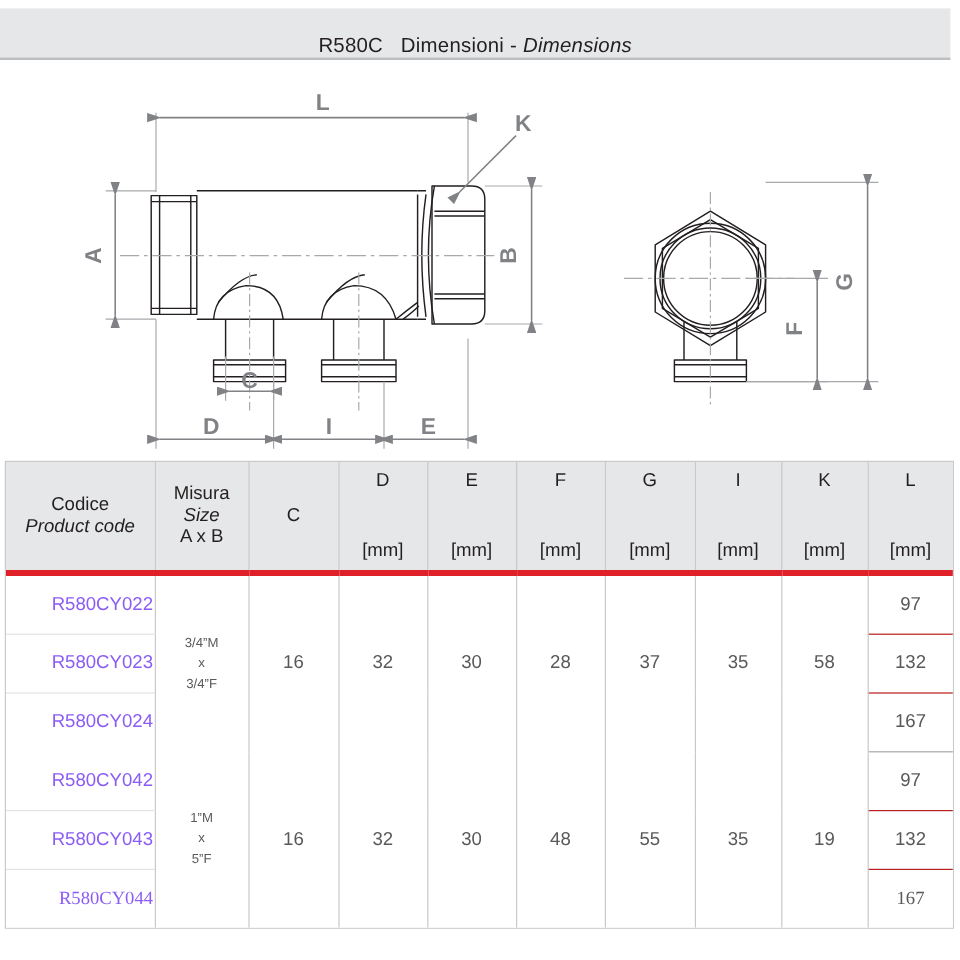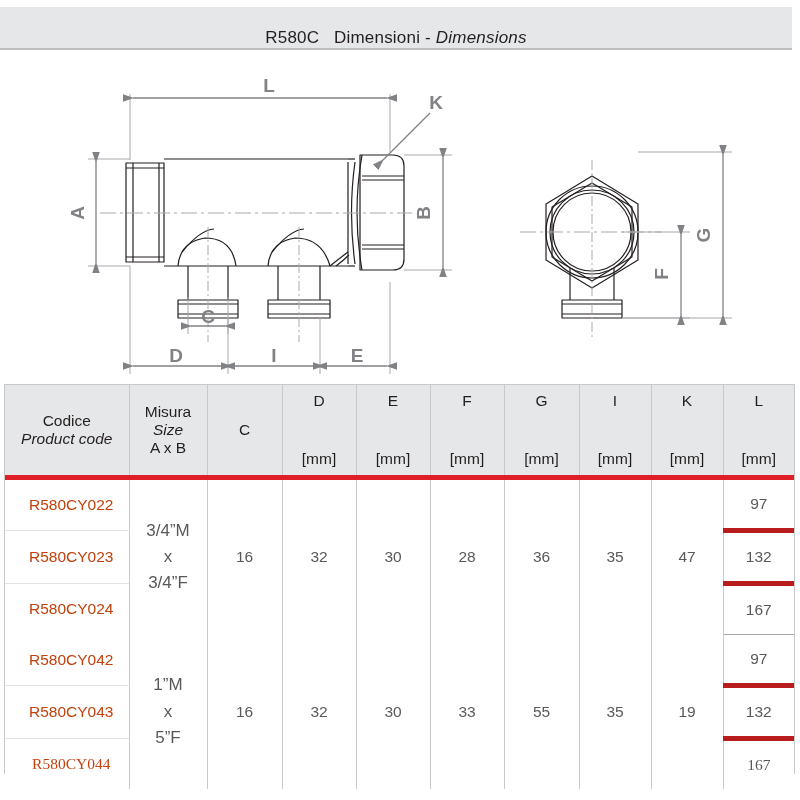--- a/index.html
+++ b/index.html
@@ -52,34 +52,34 @@
   .hdr-l3{display:block;}
   .unit{display:block;margin-top:40px;}
 
   tbody td{
     background:#ffffff;
     font-size:15.5px;
     color:#58595b;
     height:46px;
   }
   tbody td.code{
-    color:#c2410c;
+    color:#8b5cf6;
     font-size:15.5px;
-    text-align:center;
+    text-align:right;
     padding-left:10px;
     border-left:none;
   }
   tbody td.lastcol{border-right:none;}
   tbody tr.sub td.code{border-bottom:1px solid #e2e3e4;}
   tbody tr.lastofgroup td.code{border-bottom:none;}
-  tbody td.lcell{border-bottom:5px solid #b91c1c;}
+  tbody td.lcell{border-bottom:1px solid #b91c1c;}
   tbody tr:last-child td.lcell{border-bottom:none;}
   tr.group-end td{border-bottom:1px solid #a7a9ac;}
   tbody tr:last-child td{border-bottom:none;font-family:Liberation Serif, serif;}
-  .size-cell{font-size:17px;line-height:1.55;color:#58595b;}
+  .size-cell{font-size:11px;line-height:1.55;color:#58595b;}
   .size-cell span{display:block;}
 </style>
 </head>
 <body>
 
 <div class="page">
 
   <div class="title-band">
     <div class="title-text"><span>R580C</span>&nbsp;&nbsp; <span>Dimensioni</span><span> - </span><span class="ital">Dimensions</span></div>
   </div>
@@ -291,23 +291,23 @@
             <div class="size-cell">
               <span>3/4”M</span>
               <span>x</span>
               <span>3/4”F</span>
             </div>
           </td>
           <td rowspan="3">16</td>
           <td rowspan="3">32</td>
           <td rowspan="3">30</td>
           <td rowspan="3">28</td>
-          <td rowspan="3">36</td>
+          <td rowspan="3">37</td>
           <td rowspan="3">35</td>
-          <td rowspan="3">47</td>
+          <td rowspan="3">58</td>
           <td class="lastcol lcell">97</td>
         </tr>
         <tr class="sub">
           <td class="code">R580CY023</td>
           <td class="lastcol lcell">132</td>
         </tr>
         <tr class="lastofgroup group-end">
           <td class="code">R580CY024</td>
           <td class="lastcol">167</td>
         </tr>
@@ -317,21 +317,21 @@
           <td rowspan="3">
             <div class="size-cell">
               <span>1”M</span>
               <span>x</span>
               <span>5”F</span>
             </div>
           </td>
           <td rowspan="3">16</td>
           <td rowspan="3">32</td>
           <td rowspan="3">30</td>
-          <td rowspan="3">33</td>
+          <td rowspan="3">48</td>
           <td rowspan="3">55</td>
           <td rowspan="3">35</td>
           <td rowspan="3">19</td>
           <td class="lastcol lcell">97</td>
         </tr>
         <tr class="sub">
           <td class="code">R580CY043</td>
           <td class="lastcol lcell">132</td>
         </tr>
         <tr class="lastofgroup">

